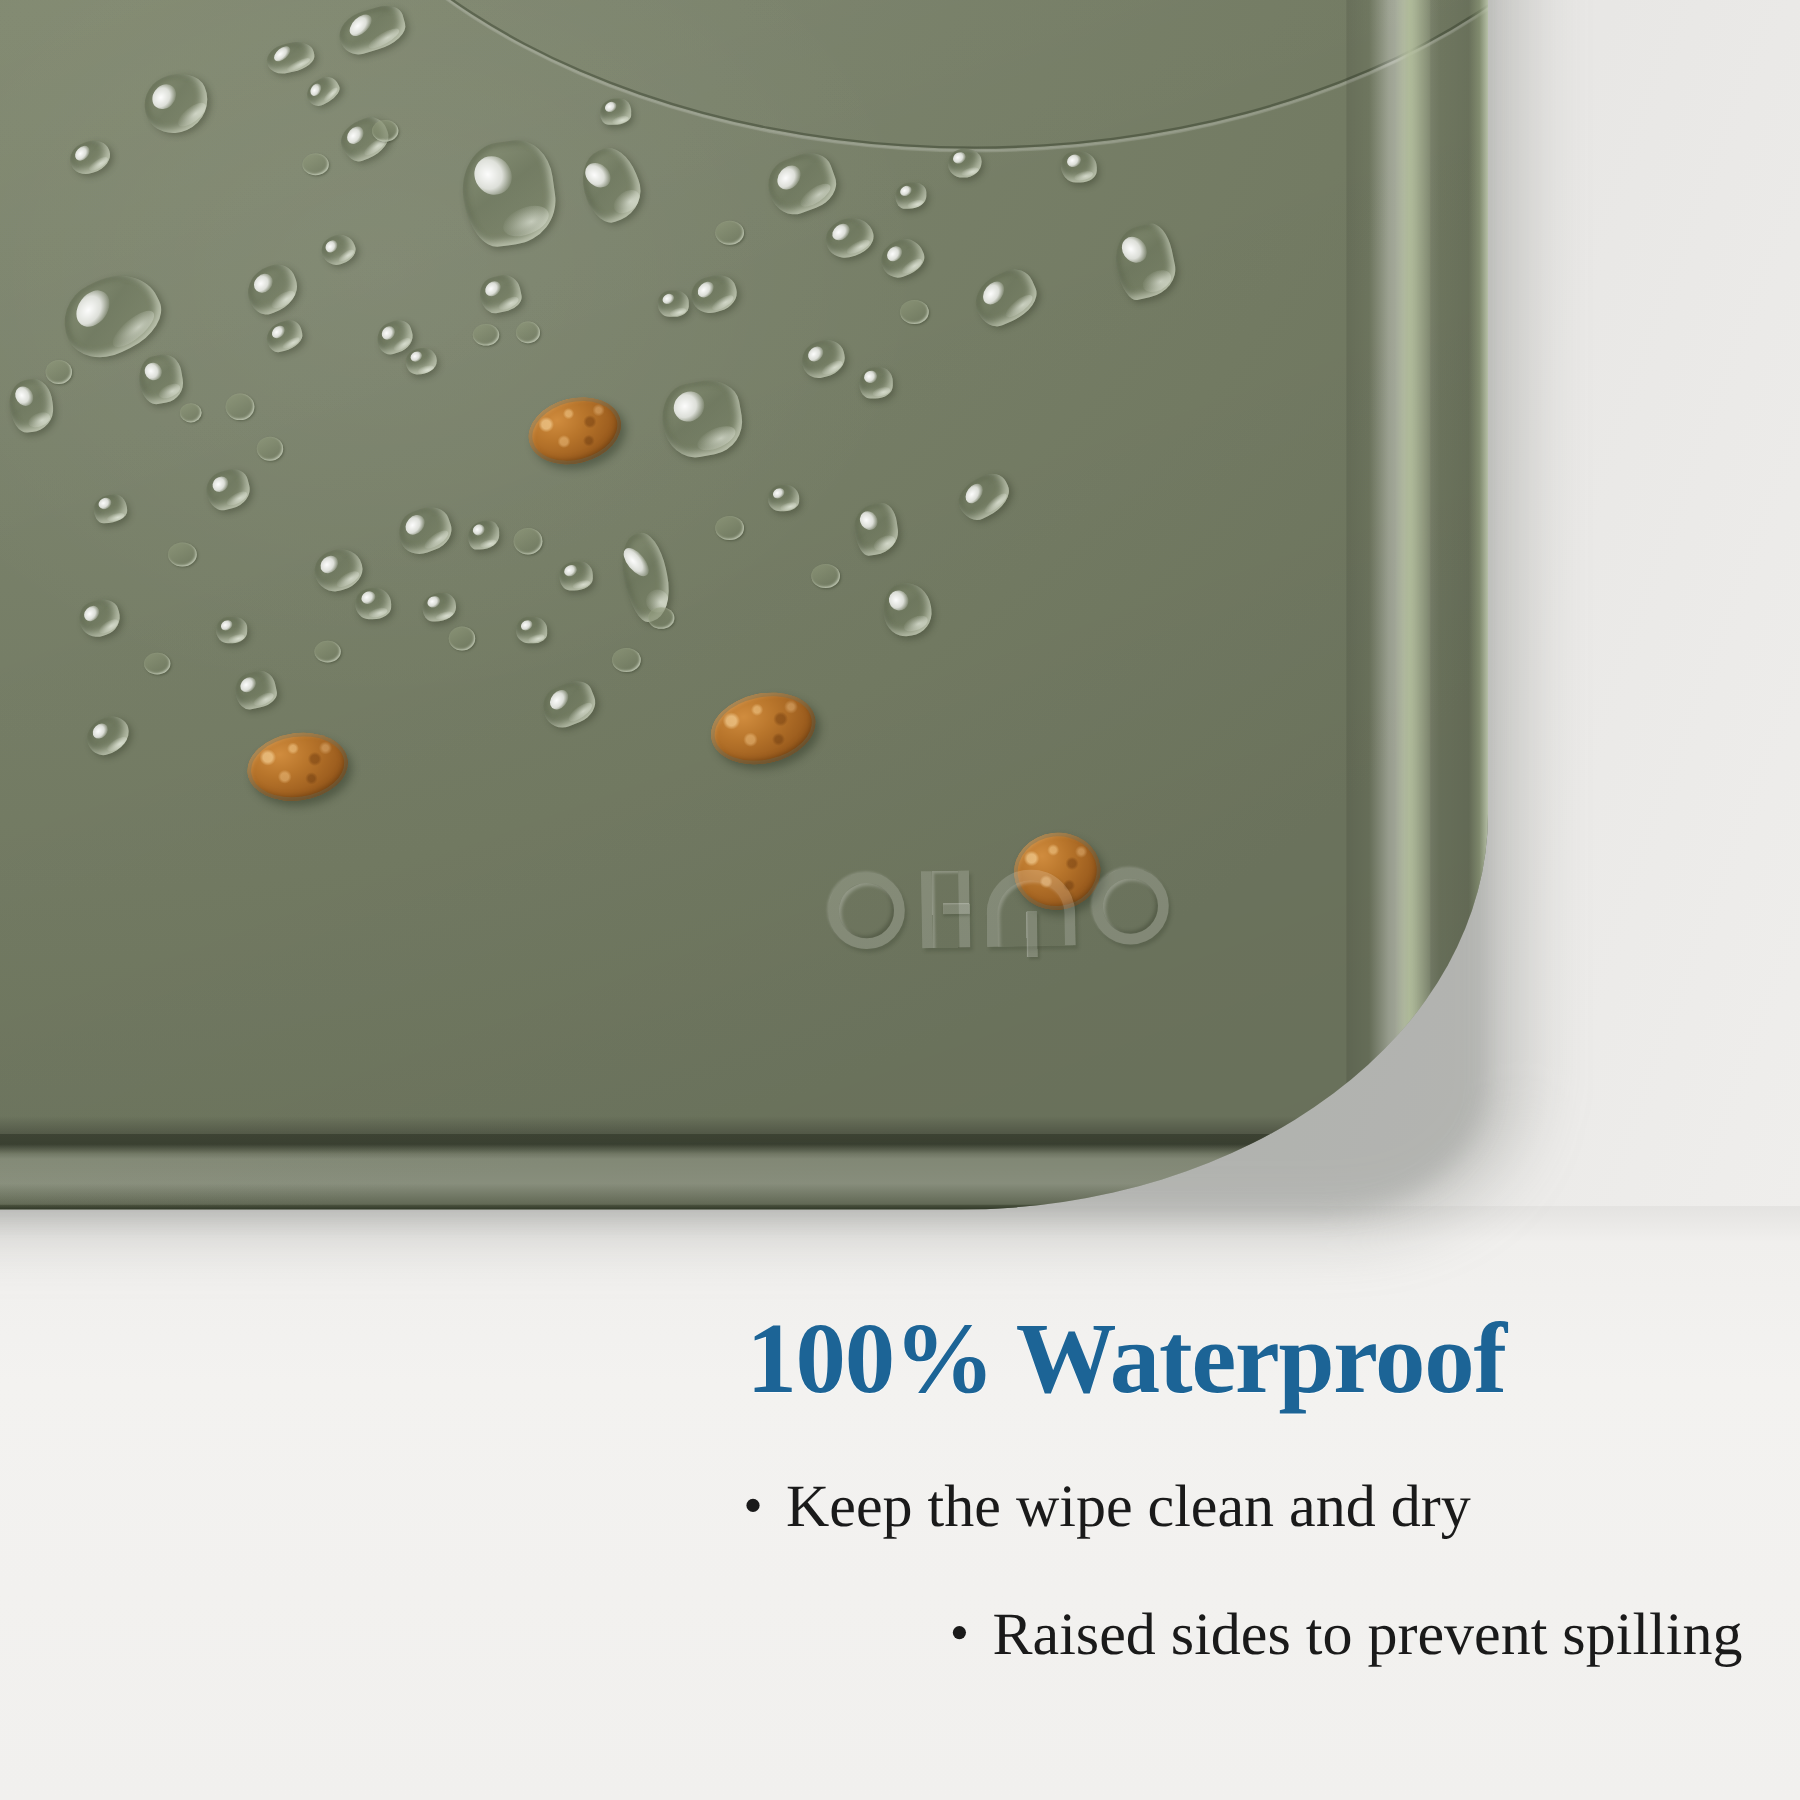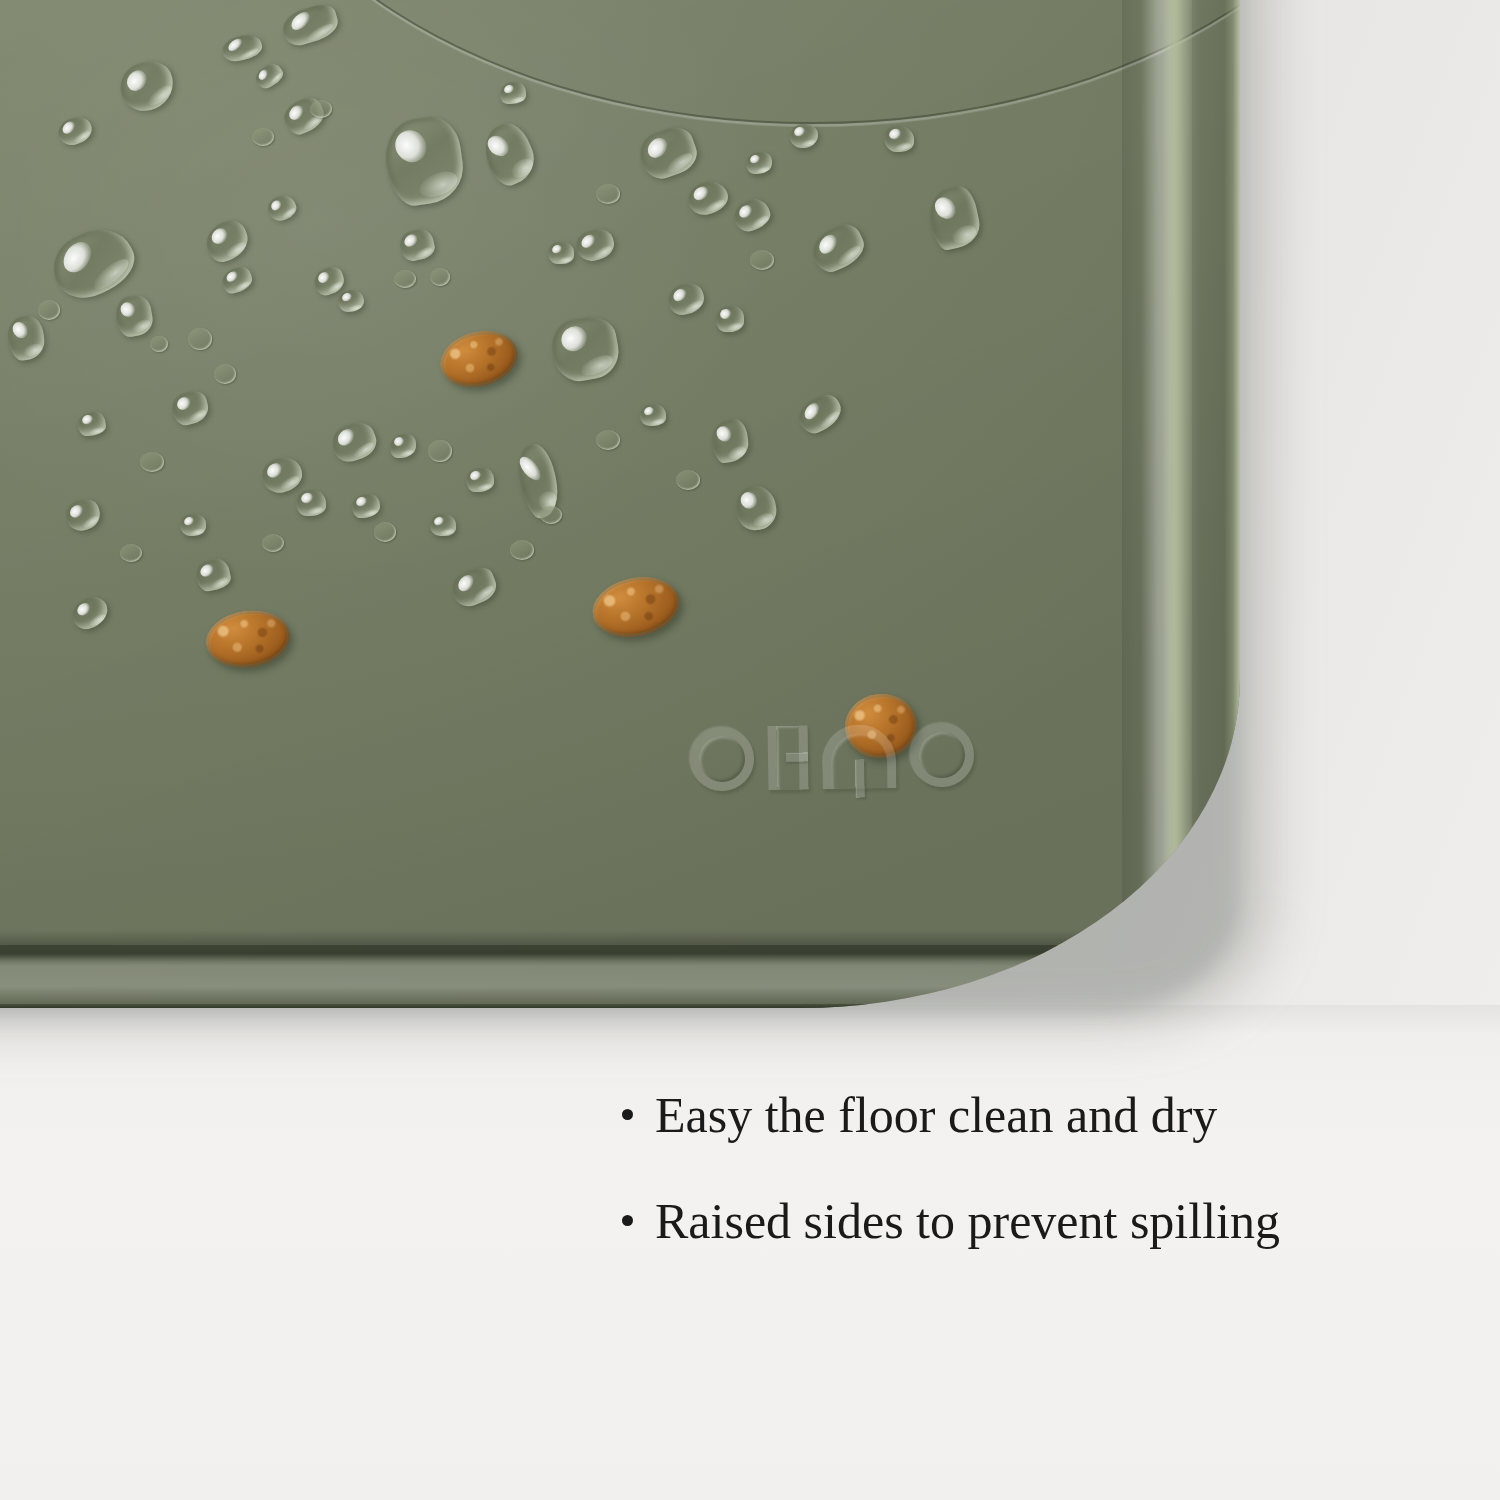--- a/index.html
+++ b/index.html
@@ -238,21 +238,21 @@
   .bullets{list-style:none;margin:0;padding:0;}
   .bullets li{
     display:flex;align-items:baseline;gap:22px;
     color:#1A1A1A;
     font-family:"Liberation Serif", serif;
     font-size:50px;
     line-height:1.0;
     margin-bottom:56px;
     white-space:nowrap;
   }
-  .bullets li:last-child{margin-bottom:0;}
+  .bullets li:last-child{margin-bottom:0;justify-content:flex-end;}
   .bullet-dot{
     width:11px;height:11px;border-radius:50%;
     background:#1A1A1A;flex:0 0 auto;
     transform:translateY(-12px);
   }
 </style>
 </head>
 <body>
 
 <div id="stage">
@@ -357,24 +357,25 @@
     <div class="rim-right"></div>
     <div class="rim-right-hl"></div>
     <div class="rim-right-edge"></div>
 
     <div class="groove-bottom"></div>
     <div class="rim-bottom"></div>
     <div class="mat-bottom-edge"></div>
   </div>
 
   <div class="copy">
+    <h1 class="headline">100% Waterproof</h1>
     <ul class="bullets">
       <li>
         <span class="bullet-dot"></span>
-        <span>Easy the floor clean and dry</span>
+        <span>Keep the wipe clean and dry</span>
       </li>
       <li>
         <span class="bullet-dot"></span>
         <span>Raised sides to prevent spilling</span>
       </li>
     </ul>
   </div>
 
 </div>
 

